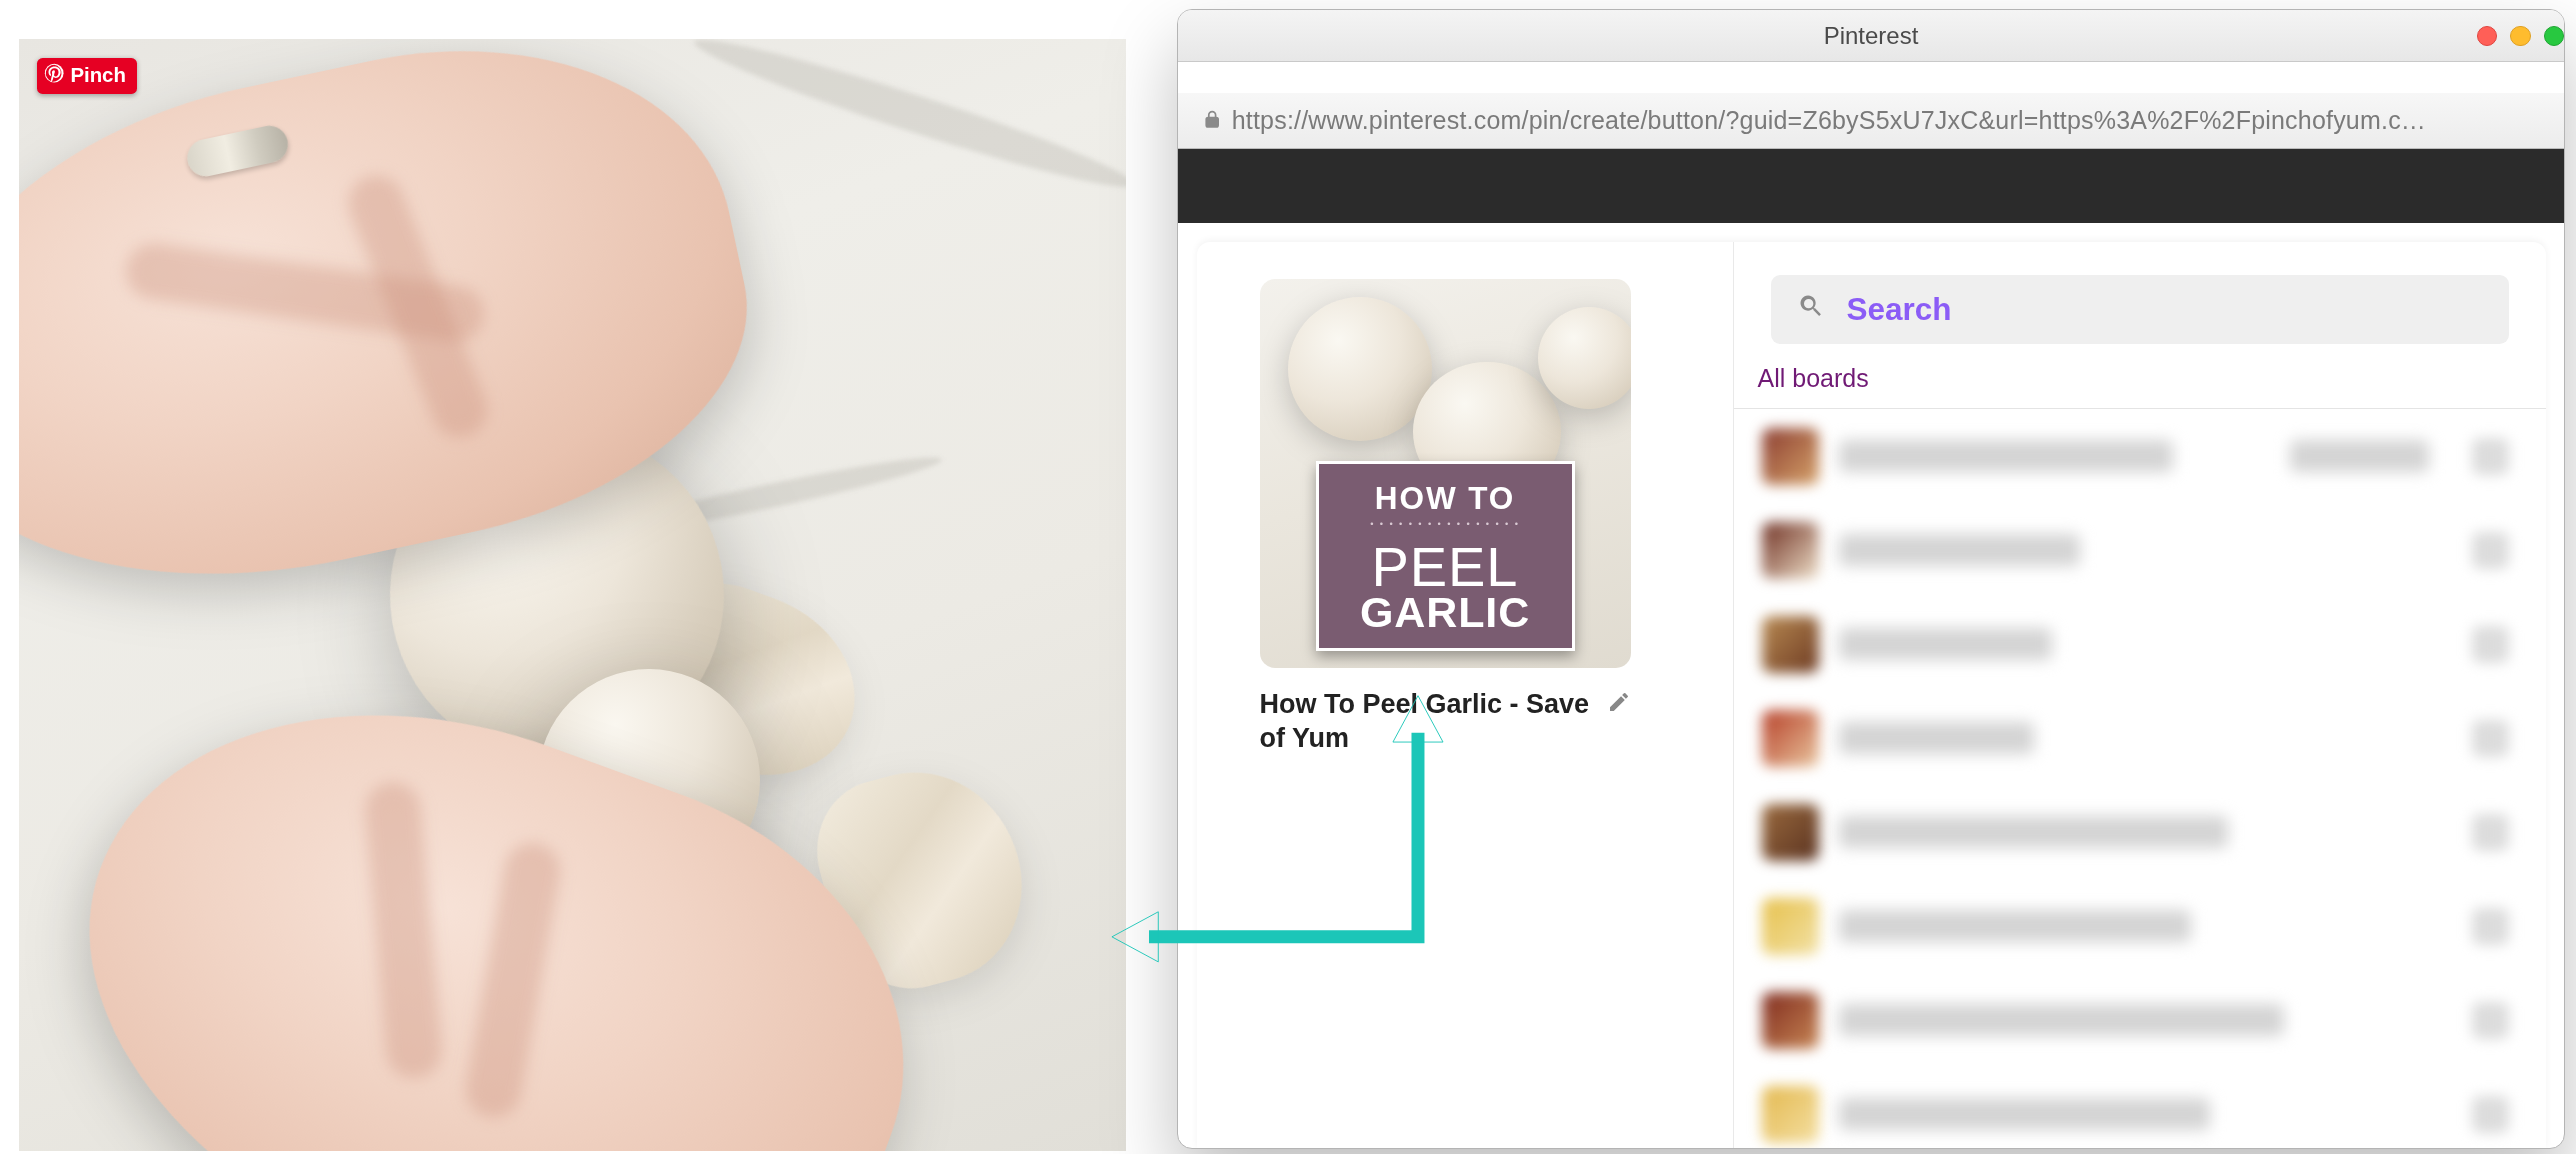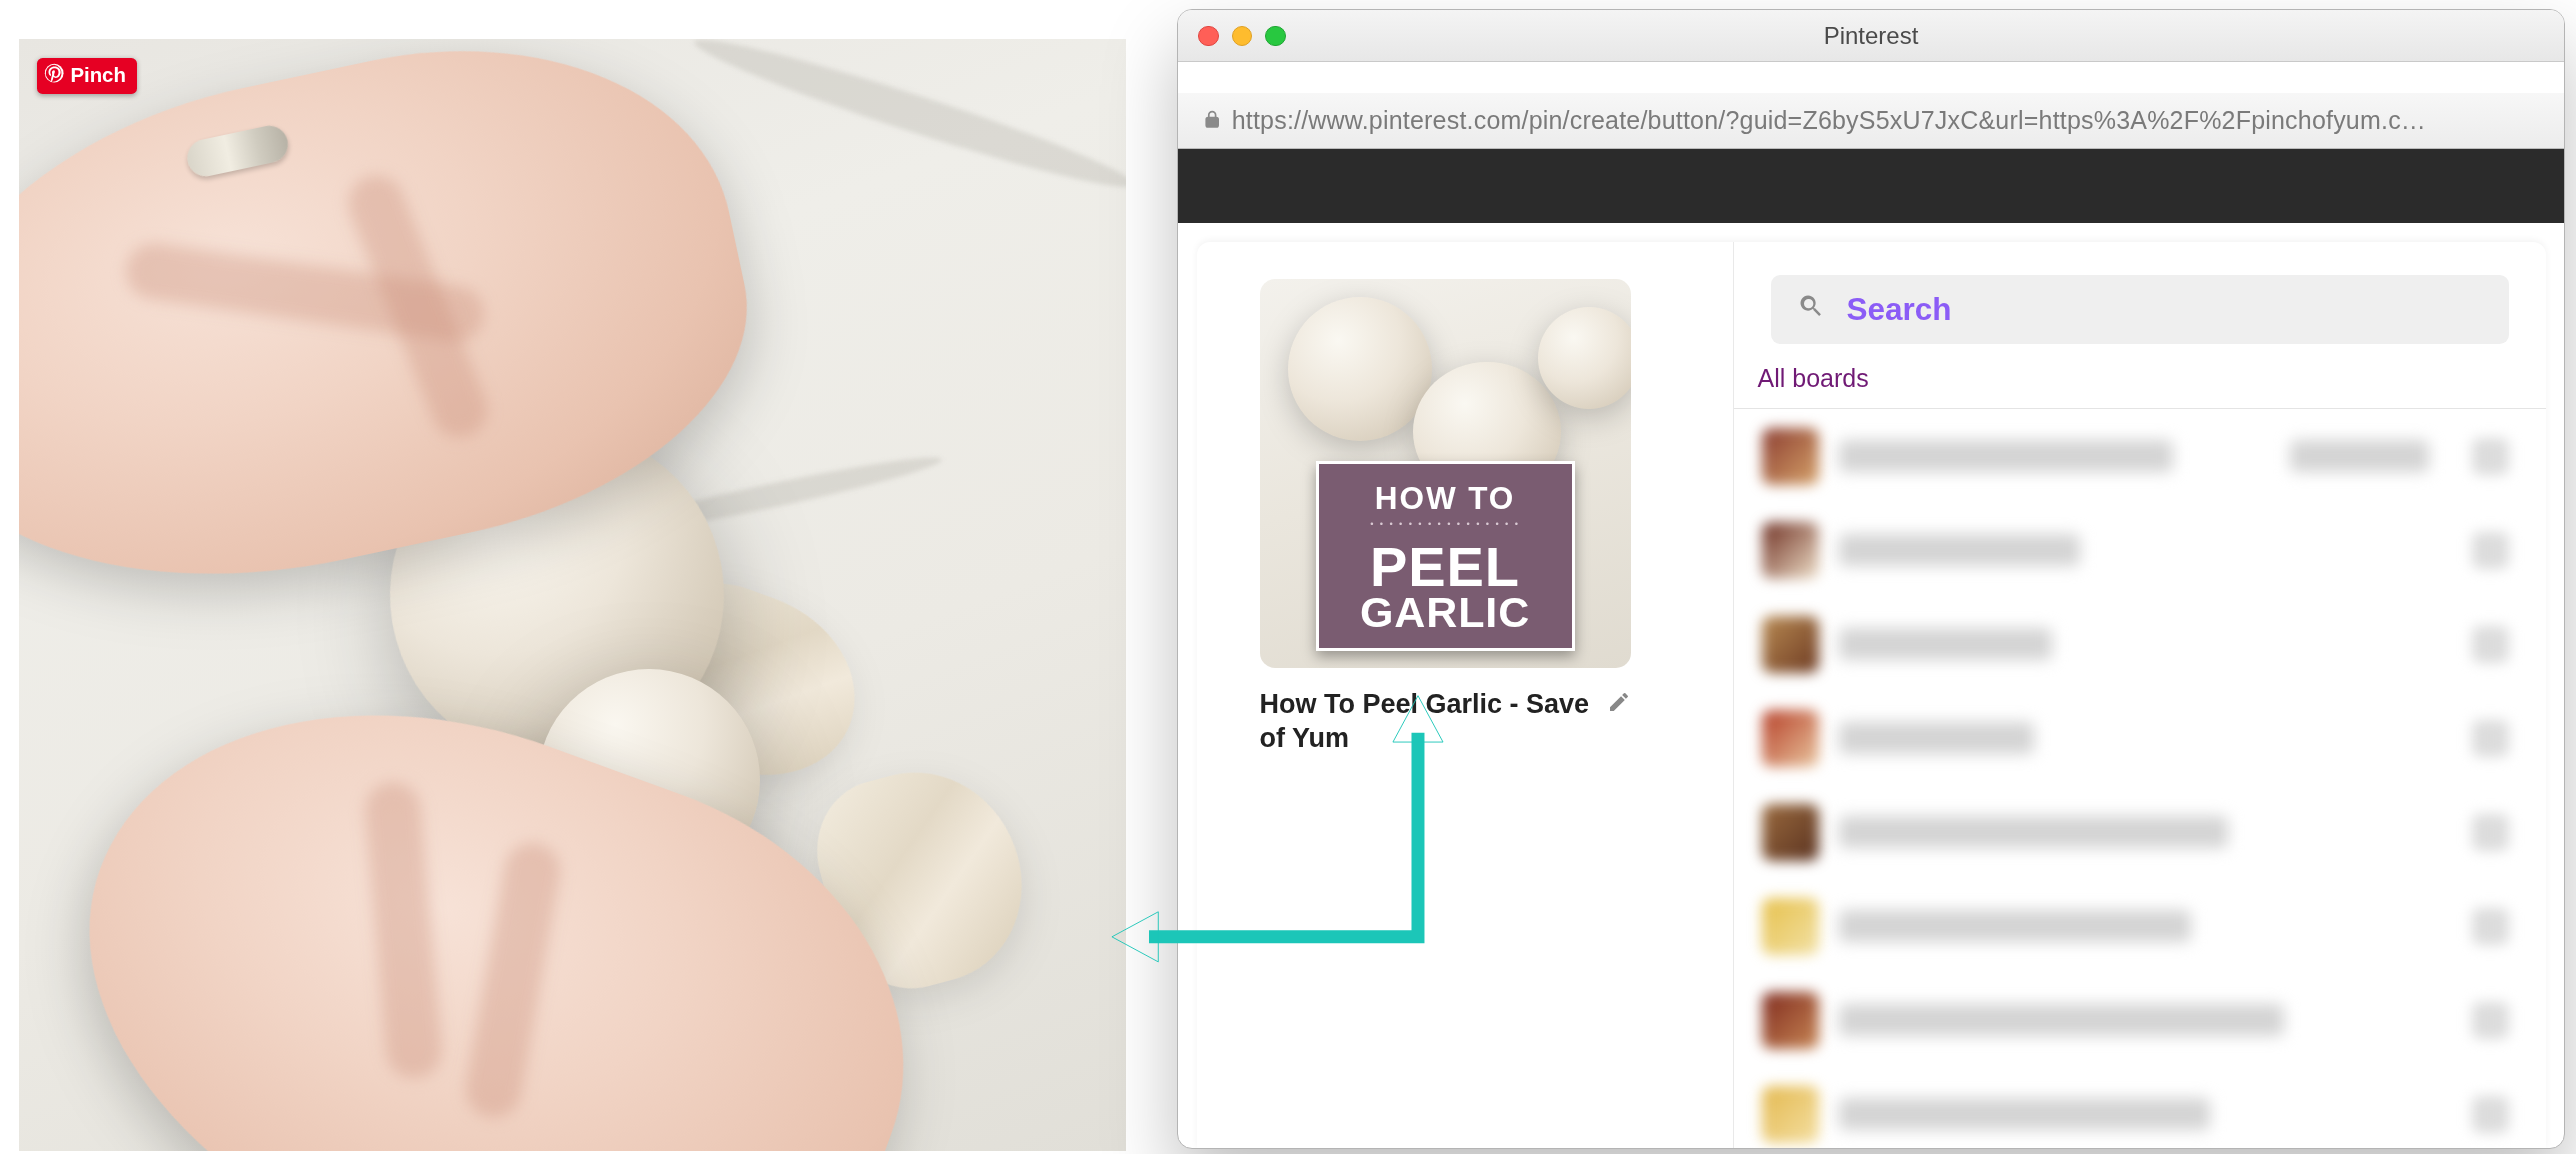--- a/index.html
+++ b/index.html
@@ -83,20 +83,21 @@
       box-shadow: 0 37px 74px rgba(0,0,0,0.25);
       overflow: hidden;
       display: flex; flex-direction: column;
     }
     .titlebar {
       height: 52px;
       background: linear-gradient(#f4f4f4, #e7e7e7);
       border-bottom: 0.9px solid #c9c9c9;
       display: flex; align-items: center;
       position: relative;
+      justify-content: flex-end;
     }
     .traffic {
       display: flex; gap: 13px; margin-left: 20.4px;
     }
     .traffic .dot { width: 20.4px; height: 20.4px; border-radius: 50%; }
     .dot.red { background: #ff5f57; border: 0.9px solid #e04540; }
     .dot.yellow { background: #febc2e; border: 0.9px solid #dfa023; }
     .dot.green { background: #28c840; border: 0.9px solid #1fa533; }
     .title-text {
       position: absolute; left: 0; right: 0; text-align: center;
@@ -150,21 +151,21 @@
       background: #7a5c71;
       border: 3.7px solid #fff;
       box-shadow: 0 5.6px 13px rgba(0,0,0,0.35);
       display: flex; flex-direction: column;
       align-items: center; justify-content: center;
       color: #fff; text-align: center;
       padding: 5.6px 9.3px;
     }
     .howto-line1 { font-size: 31.5px; font-weight: 800; letter-spacing: 1.9px; }
     .howto-dots { font-size: 9.3px; letter-spacing: 1.9px; margin-top: 1.9px; color: #d9c9d3; }
-    .howto-line2 { font-size: 56px; font-weight: 700; letter-spacing: 0.9px; line-height: 0.95; margin-top: 11px; }
+    .howto-line2 { font-size: 56px; font-weight: 400; letter-spacing: 0.9px; line-height: 0.95; margin-top: 11px; }
     .howto-line3 { font-size: 43px; font-weight: 700; letter-spacing: 0.9px; line-height: 0.9; }
 
     .pin-title-row { display: flex; align-items: flex-start; gap: 13px; margin-top: 20.4px; width: 371px; }
     .pin-title { font-size: 27px; font-weight: 700; color: #222; flex: 1; line-height: 1.25; }
     .edit-icon { color: #888; cursor: pointer; padding-top: 1.9px; }
 
     .search-wrap { padding: 33px 37px 20.4px 37px; }
     .search-box {
       background: #efefef; border-radius: 9.3px;
       height: 69px; display: flex; align-items: center;

